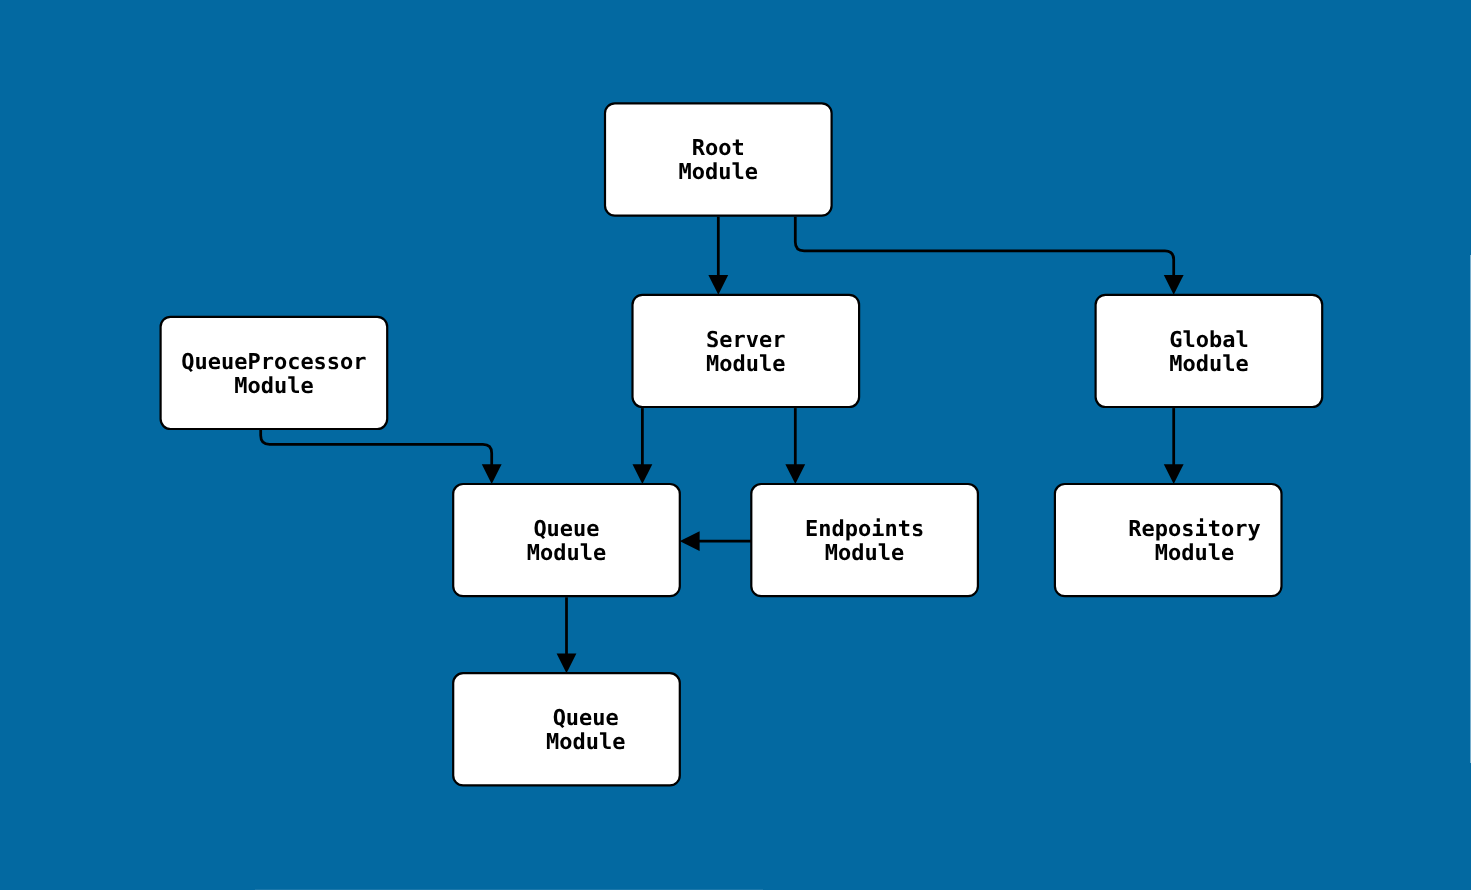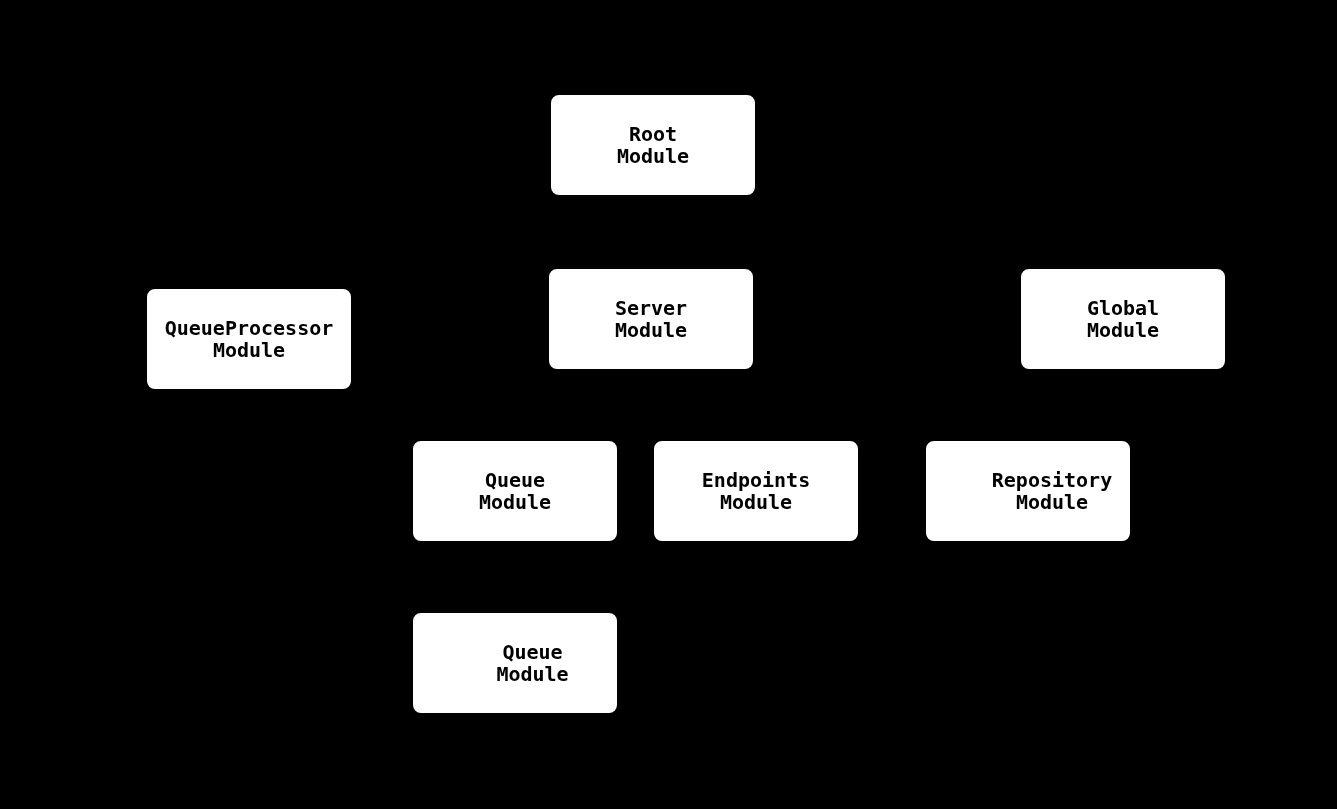--- a/index.html
+++ b/index.html
@@ -4,21 +4,21 @@
 <style>
   html, body {
     margin: 0;
     padding: 0;
     background: #ffffff;
   }
   .canvas {
     position: relative;
     width: 1337px;
     height: 809px;
-    background: #000000;
+    background: #0369a1;
     overflow: hidden;
     font-family: "DejaVu Sans Mono", monospace;
   }
   .edges-layer {
     position: absolute;
     left: 0;
     top: 0;
     width: 1337px;
     height: 809px;
   }
@@ -39,26 +39,26 @@
     flex-direction: column;
     align-items: center;
     justify-content: center;
     font-weight: 700;
     font-size: 20px;
     line-height: 22px;
     color: #000000;
     text-align: center;
   }
   #n-root       { left: 549px; top: 93px;  }
-  #n-server     { left: 547px; top: 267px; text-align: right; }
+  #n-server     { left: 574px; top: 267px; text-align: right; }
   #n-qp         { left: 145px; top: 267px; margin-top: 20px; }
-  #n-global     { left: 1019px; top: 267px; }
+  #n-global     { left: 995px; top: 267px; }
   #n-core       { left: 411px; top: 439px; }
-  #n-endpoints  { left: 652px; top: 439px; }
-  #n-repository { left: 924px; top: 439px; padding-left: 48px; }
+  #n-endpoints  { left: 682px; top: 439px; }
+  #n-repository { left: 958px; top: 439px; padding-left: 48px; }
   #n-queue      { left: 411px; top: 611px; padding-left: 35px; }
 </style>
 </head>
 <body>
 
 <div class="canvas">
 
   <svg class="edges-layer" width="1337" height="809" viewBox="0 0 1337 809" xmlns="http://www.w3.org/2000/svg">
     <defs>
       <marker id="arrowhead" viewBox="0 0 10 10" refX="5" refY="5" markerWidth="18" markerHeight="26" markerUnits="userSpaceOnUse" orient="auto">

